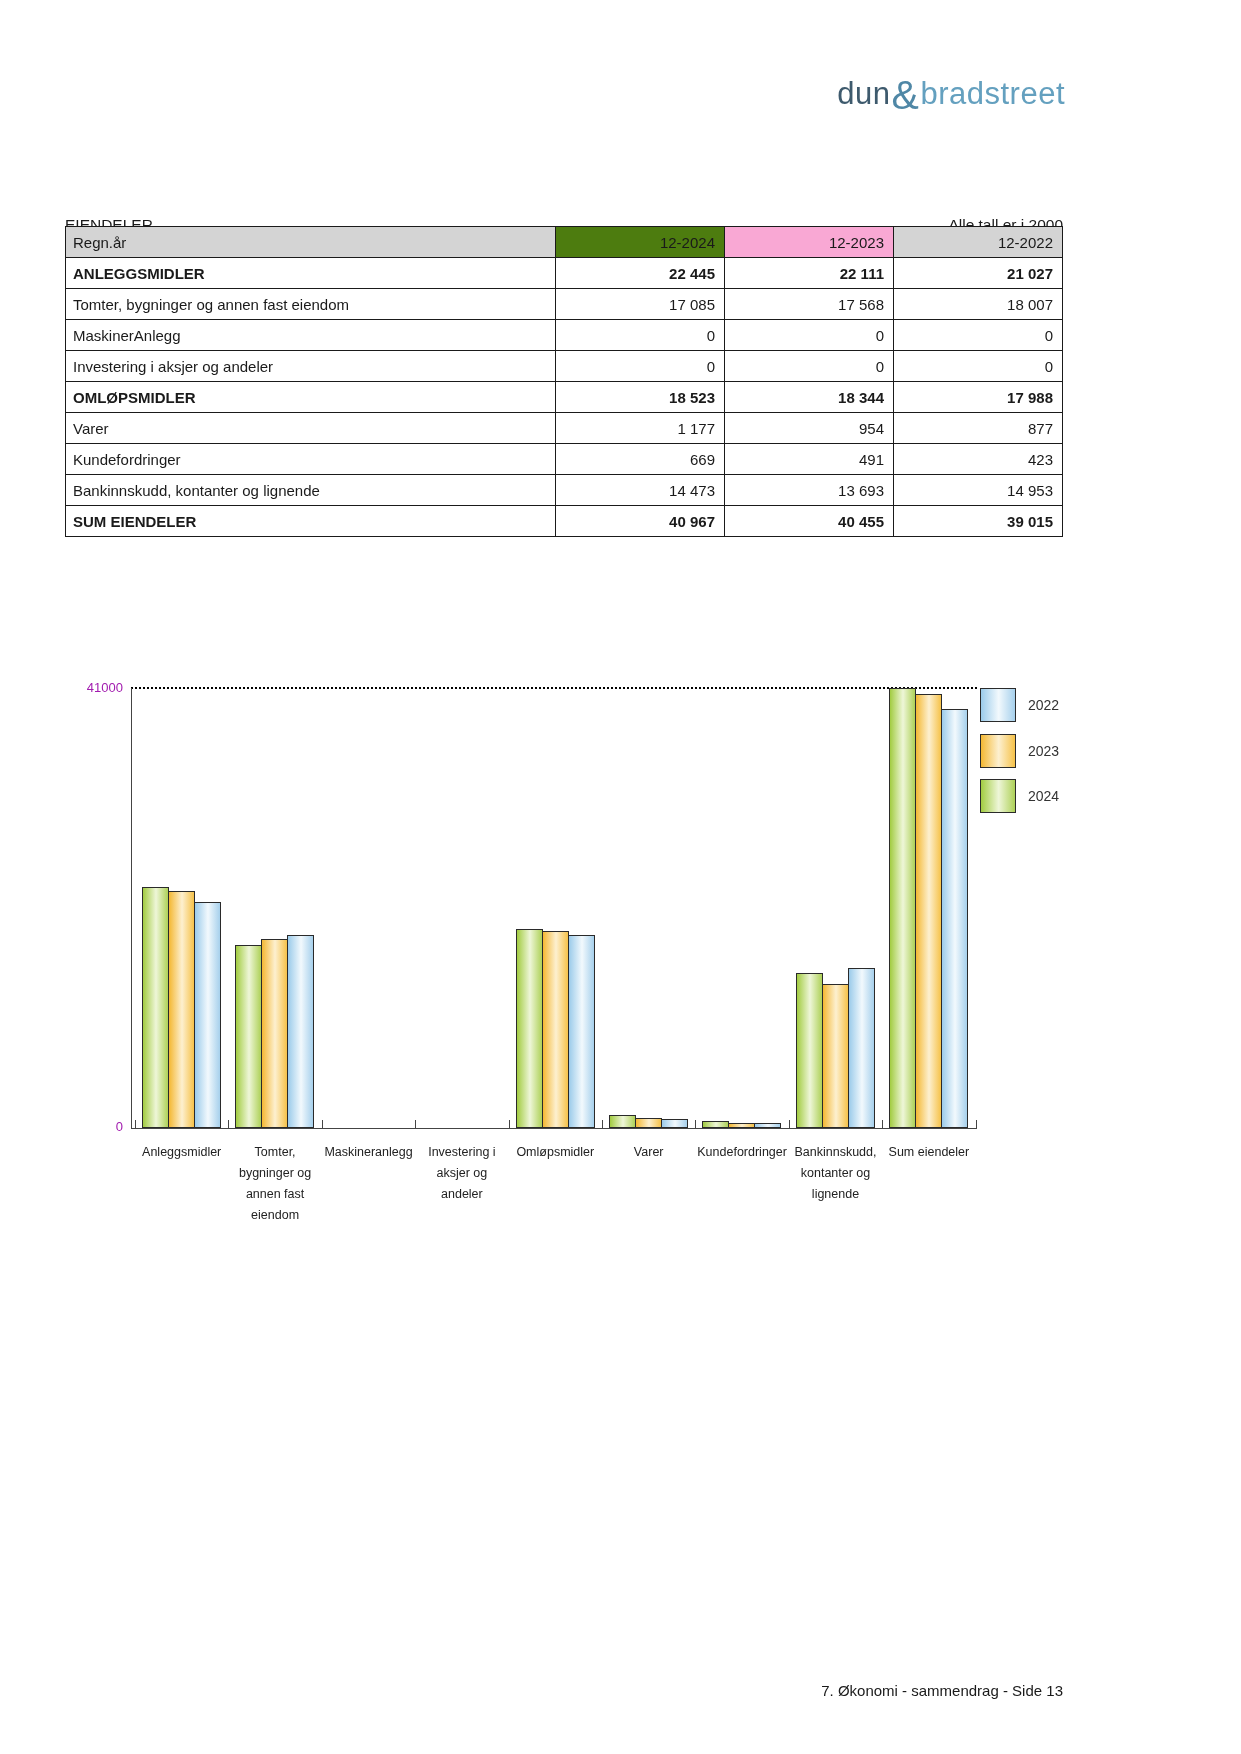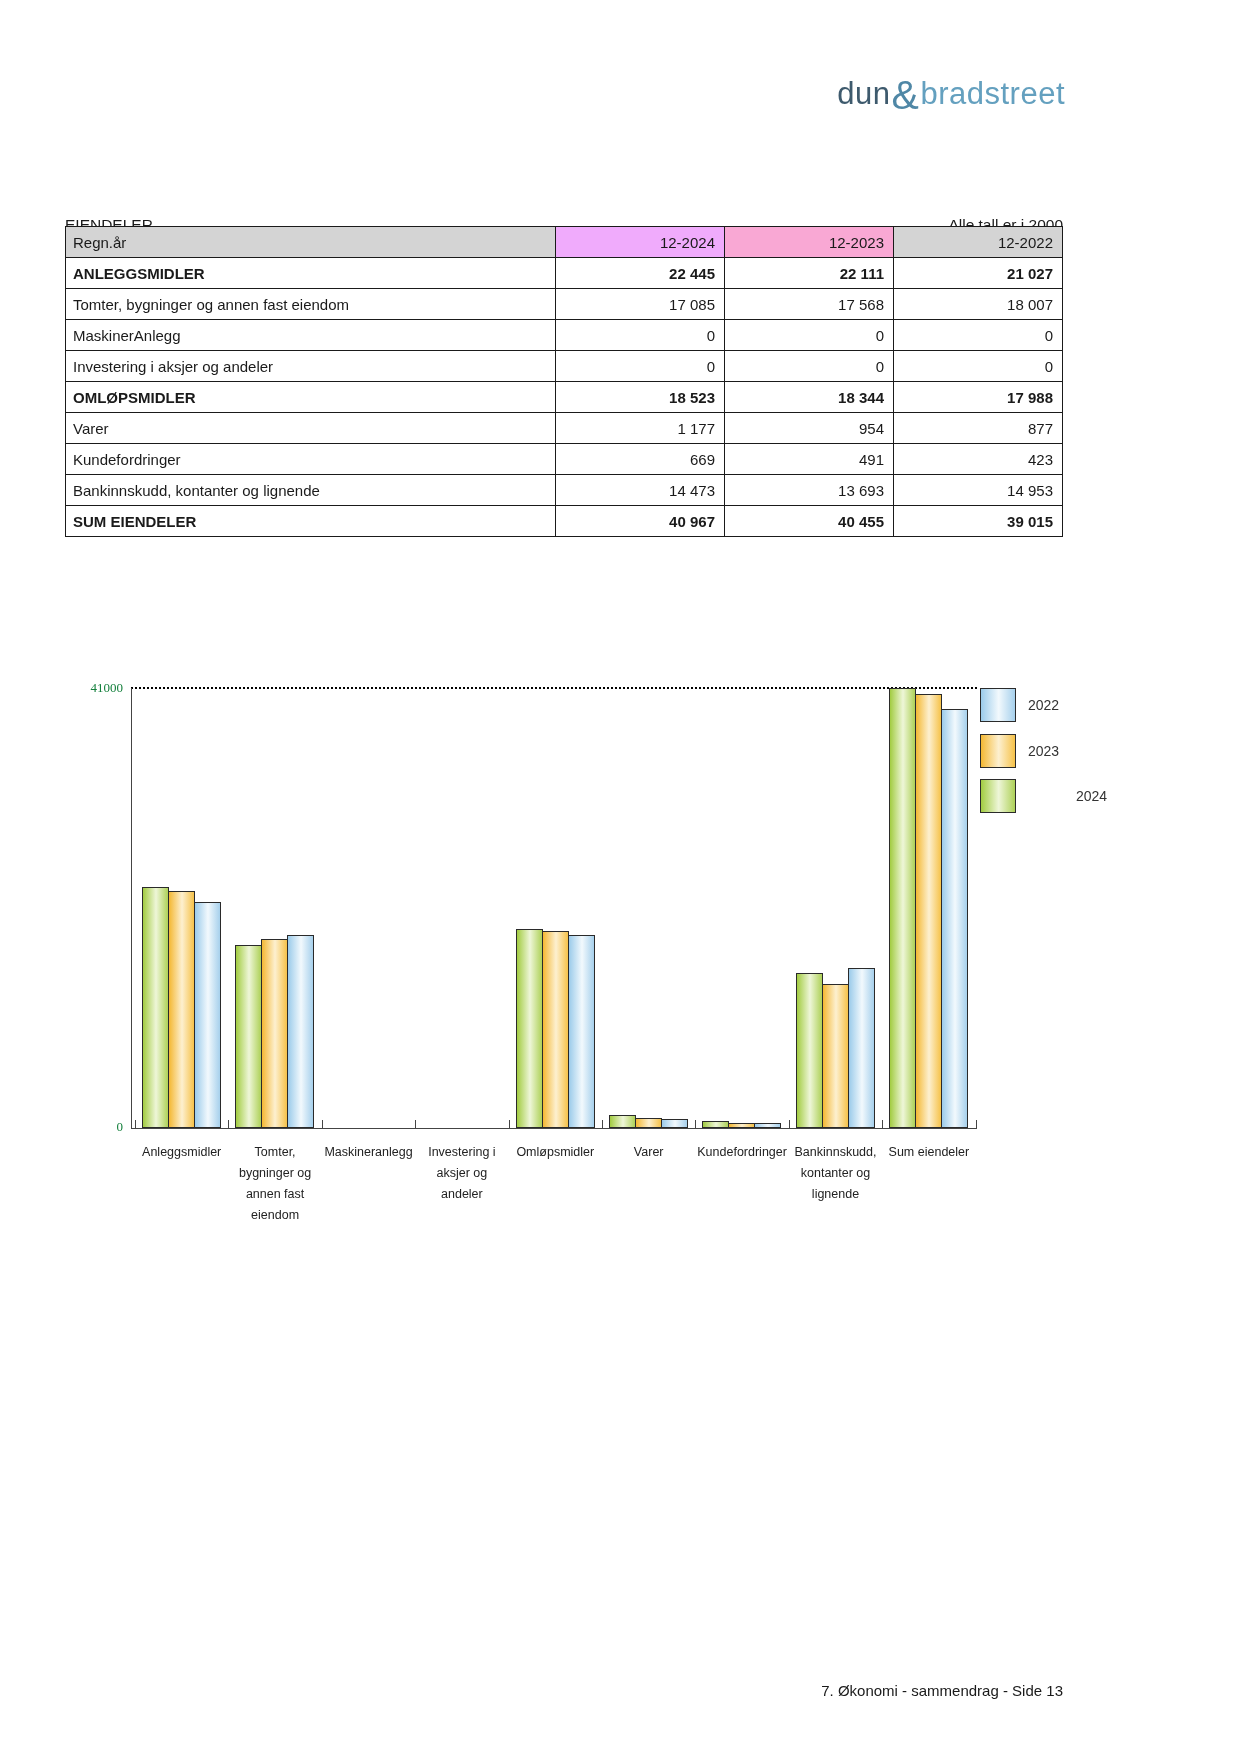--- a/index.html
+++ b/index.html
@@ -20,21 +20,21 @@
                 border-collapse:collapse;font-size:15px;table-layout:fixed;}
   .assets-table th,.assets-table td{border:1px solid #1a1a1a;padding:5px 9px 5px 7px;height:20px;
                 overflow:hidden;white-space:nowrap;}
   .assets-table th{text-align:left;font-weight:normal;}
   .assets-table .num{text-align:right;width:152px;}
   .assets-table tr.bold td{font-weight:bold;}
 
   
   .chart{position:absolute;left:65px;top:600px;width:1130px;height:660px;}
   .chart *{position:absolute;box-sizing:border-box;}
-  .ytick{width:58px;left:0;text-align:right;font-size:13px;color:#15803d;font-family:Liberation Serif, serif;}
+  .ytick{width:58px;left:0;text-align:right;font-size:13px;color:#a21caf;}
   .gridline{height:0;border-top:2px dotted #000;}
   .axis-y{width:1px;}
   .axis-x{height:1px;}
   .tick{width:1px;height:8px;}
   .bar{border:1px solid #2a2a2a;}
   .cat-label{font-size:12.5px;line-height:21px;text-align:center;color:#222;}
   .cat-label div{white-space:nowrap;}
   .legend-swatch{width:36px;height:34px;border:1px solid #2a2a2a;}
   .legend-label{font-size:14px;color:#333;}
 
@@ -52,21 +52,21 @@
 
   <div class="section-head">
     <span class="section-title">EIENDELER</span>
     <span class="section-note">Alle tall er i 2000</span>
   </div>
 
   <table class="assets-table">
     <thead>
         <tr>
           <th style="background: rgb(212, 212, 212);">Regn.år</th>
-          <th class="num" style="background: #f0abfc;">12-2024</th>
+          <th class="num" style="background: #4d7c0f;">12-2024</th>
           <th class="num" style="background: #f9a8d4;">12-2023</th>
           <th class="num" style="background: rgb(212, 212, 212);">12-2022</th>
         </tr>
       </thead>
     <tbody>
         <tr class="bold">
           <td>ANLEGGSMIDLER</td>
           <td class="num">22 445</td>
           <td class="num">22 111</td>
           <td class="num">21 027</td>
@@ -191,18 +191,18 @@
       <div class="bar" style="left: 850.2px; top: 94px; width: 27px; height: 434px; background: linear-gradient(to right, rgb(244, 184, 51) 0%, rgb(253, 240, 208) 52%, rgb(246, 194, 73) 100%); border-color: rgb(42, 42, 42);"></div>
       <div class="bar" style="left: 876.2px; top: 109px; width: 27px; height: 419px; background: linear-gradient(to right, rgb(155, 203, 234) 0%, rgb(242, 249, 253) 52%, rgb(166, 208, 236) 100%); border-color: rgb(42, 42, 42);"></div>
       <div class="cat-label" style="left: 793.9px; top: 542px; width: 140px;">
         <div style="position: static;">Sum eiendeler</div>
       </div>
       <div class="legend-swatch" style="left: 915px; top: 88px; background: linear-gradient(to right, rgb(155, 203, 234) 0%, rgb(242, 249, 253) 52%, rgb(166, 208, 236) 100%); border-color: rgb(42, 42, 42);"></div>
       <div class="legend-label" style="left: 963px; top: 97px;">2022</div>
       <div class="legend-swatch" style="left: 915px; top: 134px; background: linear-gradient(to right, rgb(244, 184, 51) 0%, rgb(253, 240, 208) 52%, rgb(246, 194, 73) 100%); border-color: rgb(42, 42, 42);"></div>
       <div class="legend-label" style="left: 963px; top: 143px;">2023</div>
       <div class="legend-swatch" style="left: 915px; top: 179px; background: linear-gradient(to right, rgb(162, 204, 65) 0%, rgb(238, 246, 216) 52%, rgb(174, 209, 88) 100%); border-color: rgb(42, 42, 42);"></div>
-      <div class="legend-label" style="left: 1011px; top: 188px;">2024</div>
+      <div class="legend-label" style="left: 963px; top: 188px;">2024</div>
     </div>
 
   <div class="footer">7. Økonomi - sammendrag - Side 13</div>
 
 </div>
 
 </body></html>

